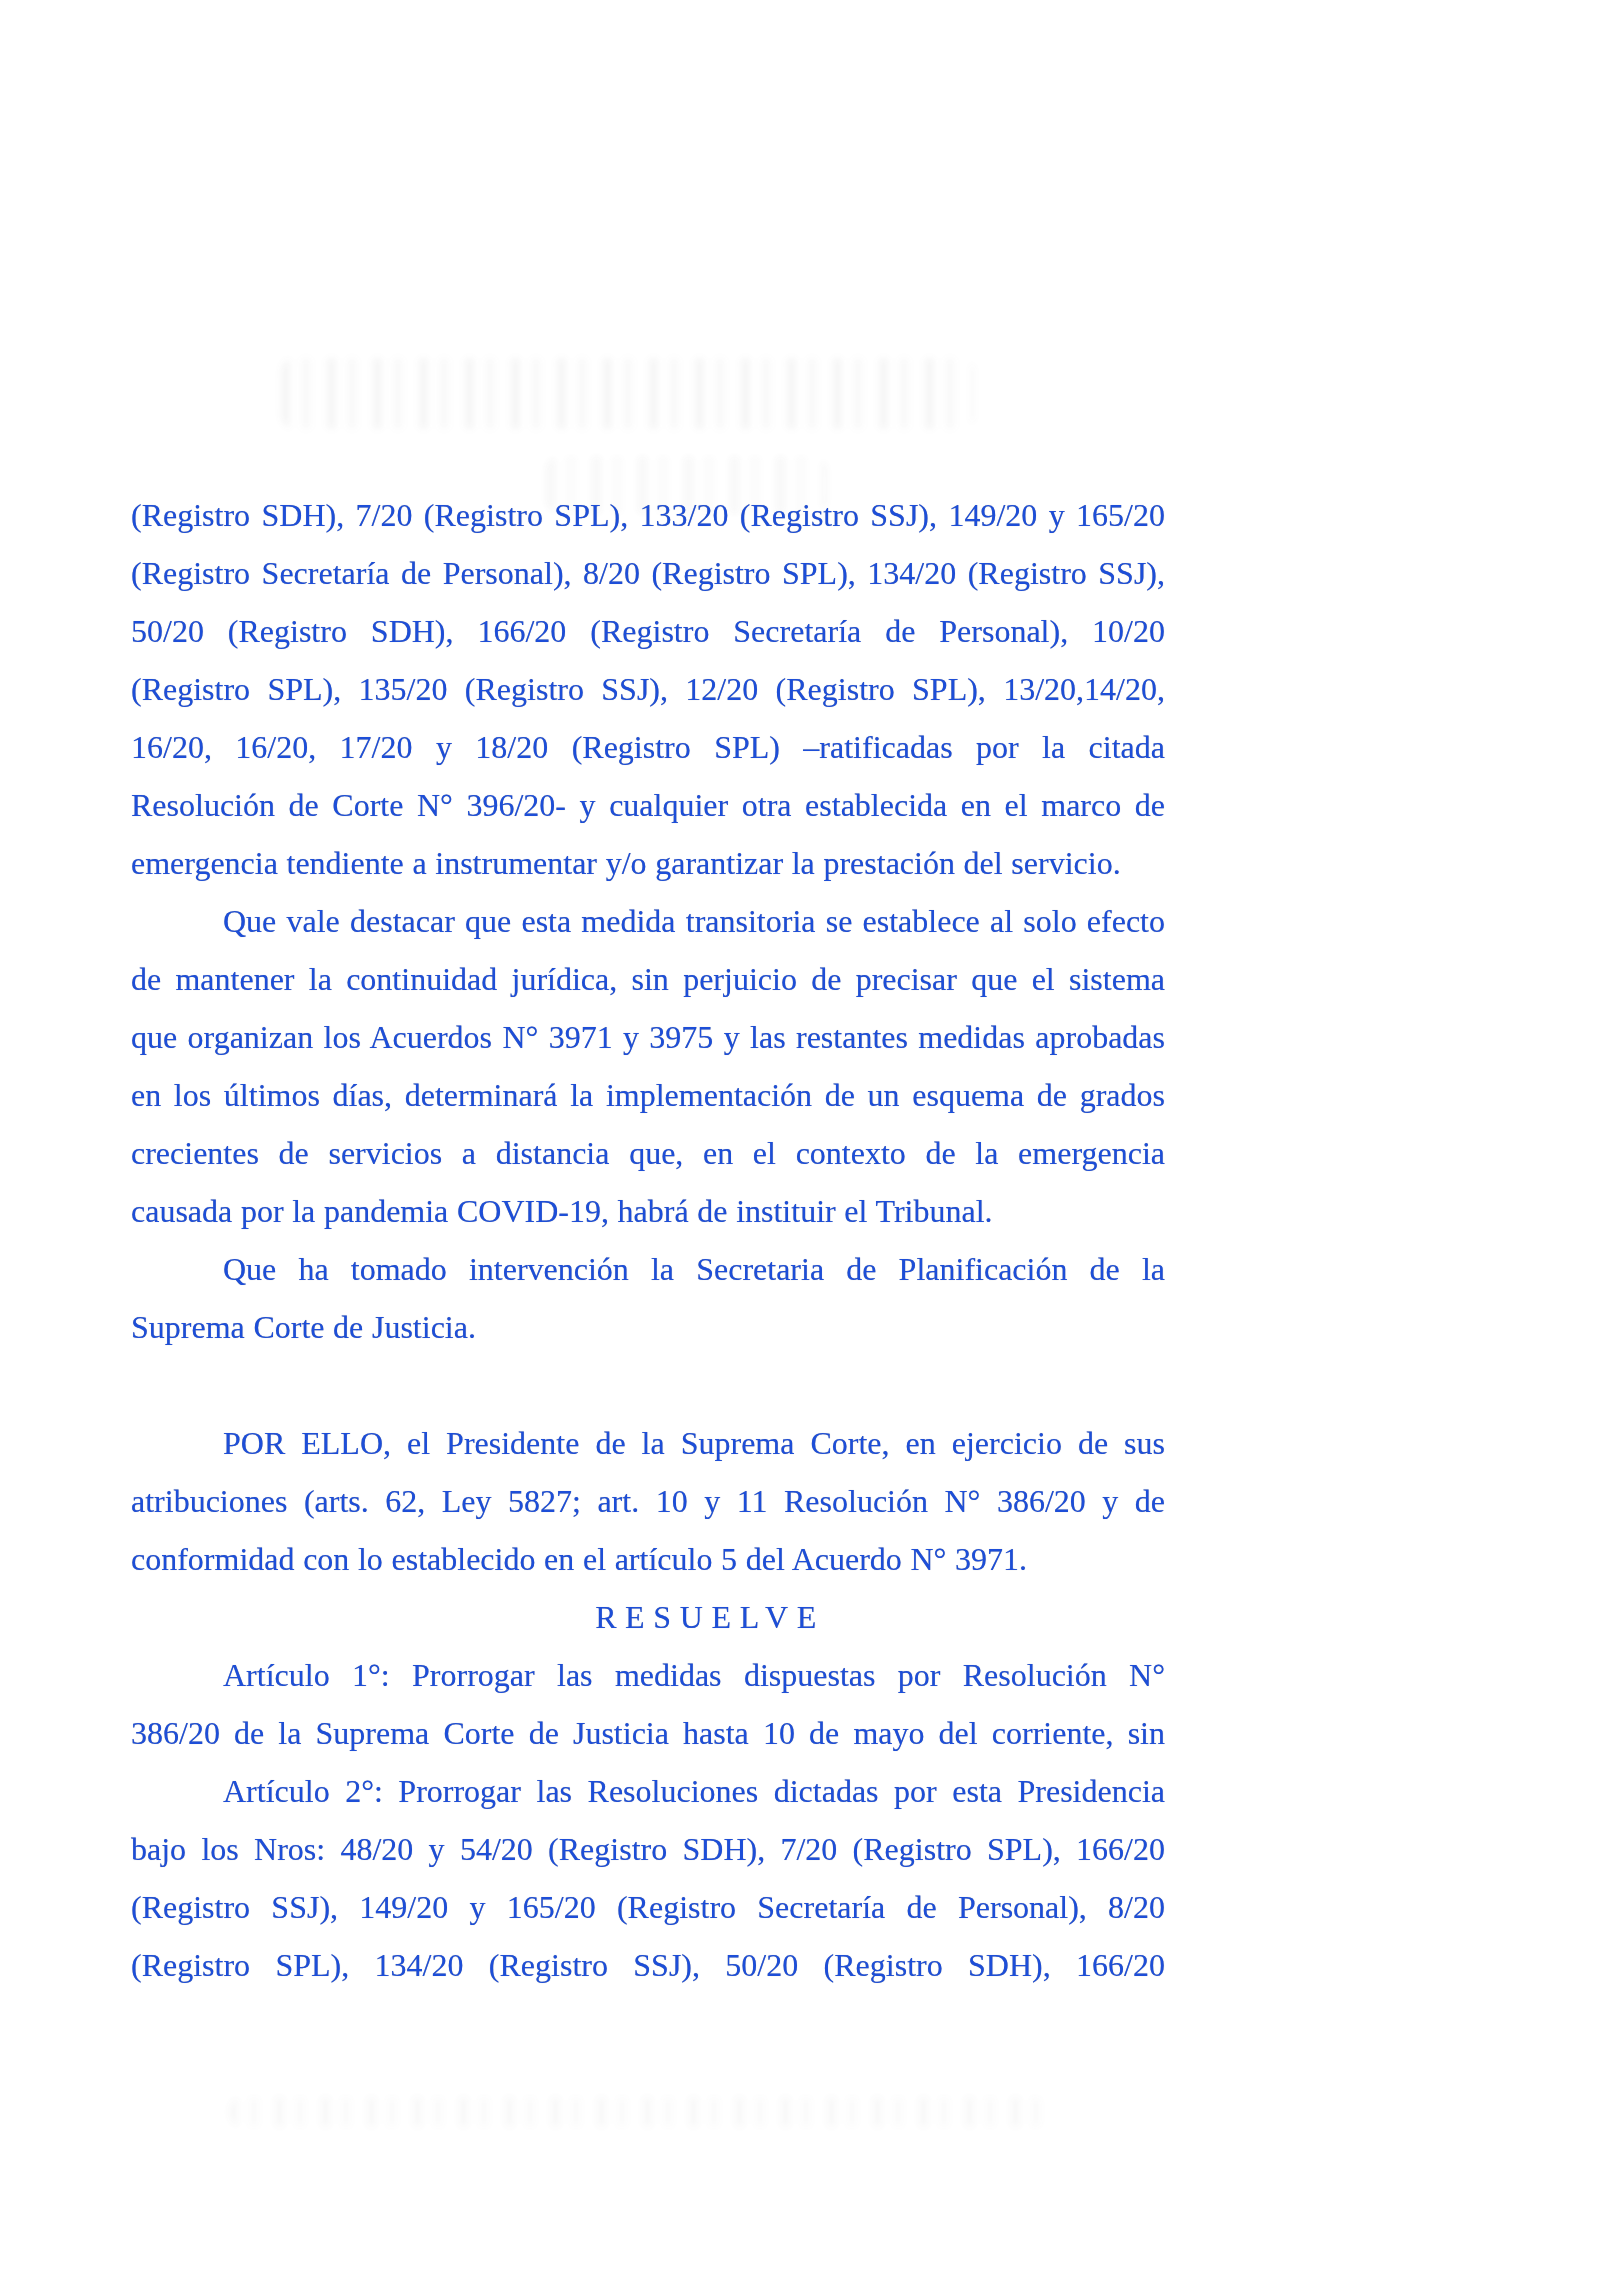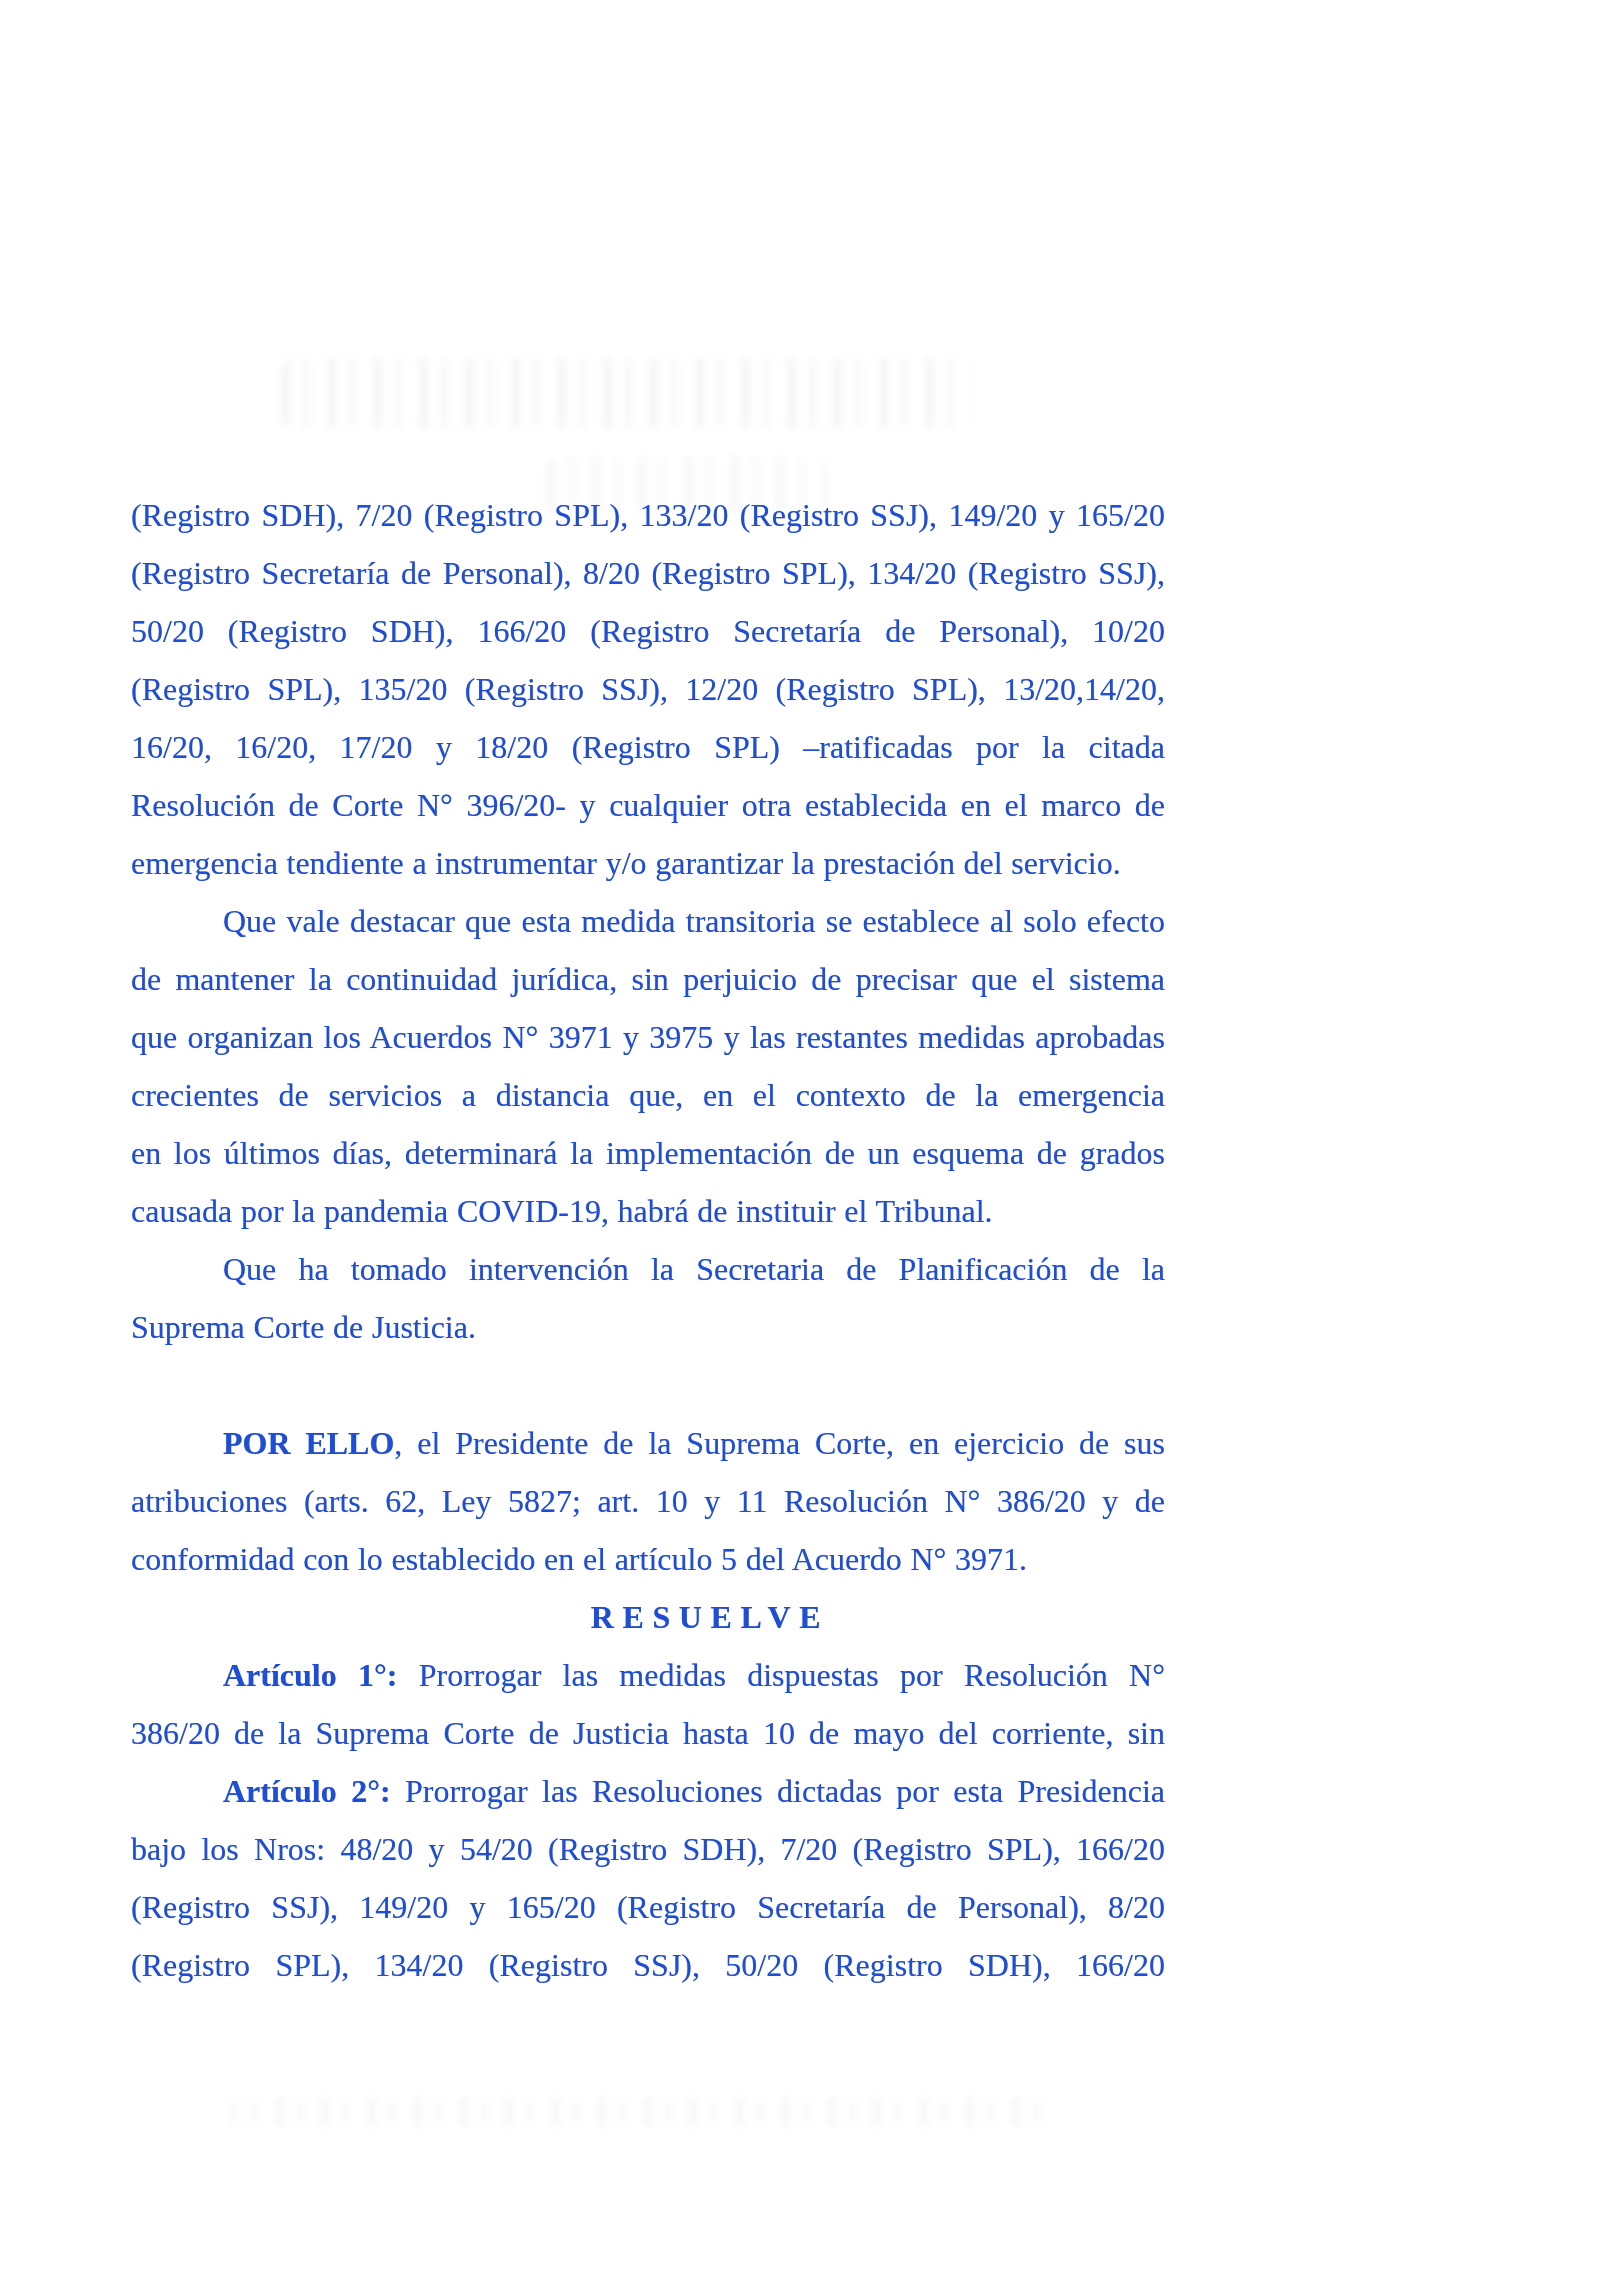--- a/index.html
+++ b/index.html
@@ -35,21 +35,21 @@
   .line.just { text-align-last: justify; }
   .line.lastline { text-align-last: left; }
   .line.indent { text-indent: 92px; }
   .line.center {
     text-align: right;
     text-align-last: center;
     text-indent: 124px;
     letter-spacing: 0.27em;
     font-weight: 700;
   }
-  .b { font-weight: 700; }
+  .b { font-weight: 400; }
   .spacer { height: 58px; }
 
   
   .bleed {
     position: absolute;
     pointer-events: none;
     background: repeating-linear-gradient(
       90deg,
       rgba(90,90,90,0.10) 0px, rgba(90,90,90,0.10) 9.2px,
       rgba(0,0,0,0.00) 9.2px, rgba(0,0,0,0.00) 19.6px,
@@ -78,22 +78,22 @@
         <div class="line just"><span>50/20 (Registro SDH), 166/20 (Registro Secretaría de Personal), 10/20</span></div>
         <div class="line just"><span>(Registro SPL), 135/20 (Registro SSJ), 12/20 (Registro SPL), 13/20,14/20,</span></div>
         <div class="line just"><span>16/20, 16/20, 17/20 y 18/20 (Registro SPL) –ratificadas por la citada</span></div>
         <div class="line just"><span>Resolución de Corte N° 396/20- y cualquier otra establecida en el marco de</span></div>
         <div class="line lastline"><span>emergencia tendiente a instrumentar y/o garantizar la prestación del servicio.</span></div>
       </div>
       <div class="para">
         <div class="line just indent"><span>Que vale destacar que esta medida transitoria se establece al solo efecto</span></div>
         <div class="line just"><span>de mantener la continuidad jurídica, sin perjuicio de precisar que el sistema</span></div>
         <div class="line just"><span>que organizan los Acuerdos N° 3971 y 3975 y las restantes medidas aprobadas</span></div>
+        <div class="line just"><span>en los últimos días, determinará la implementación de un esquema de grados</span></div>
         <div class="line just"><span>crecientes de servicios a distancia que, en el contexto de la emergencia</span></div>
-        <div class="line just"><span>en los últimos días, determinará la implementación de un esquema de grados</span></div>
         <div class="line lastline"><span>causada por la pandemia COVID-19, habrá de instituir el Tribunal.</span></div>
       </div>
       <div class="para">
         <div class="line just indent"><span>Que ha tomado intervención la Secretaria de Planificación de la</span></div>
         <div class="line lastline"><span>Suprema Corte de Justicia.</span></div>
       </div>
       <div class="spacer"></div>
       <div class="para">
         <div class="line just indent"><span class="b">POR ELLO</span><span>, el Presidente de la Suprema Corte, en ejercicio de sus</span></div>
         <div class="line just"><span>atribuciones (arts. 62, Ley 5827; art. 10 y 11 Resolución N° 386/20 y de</span></div>

